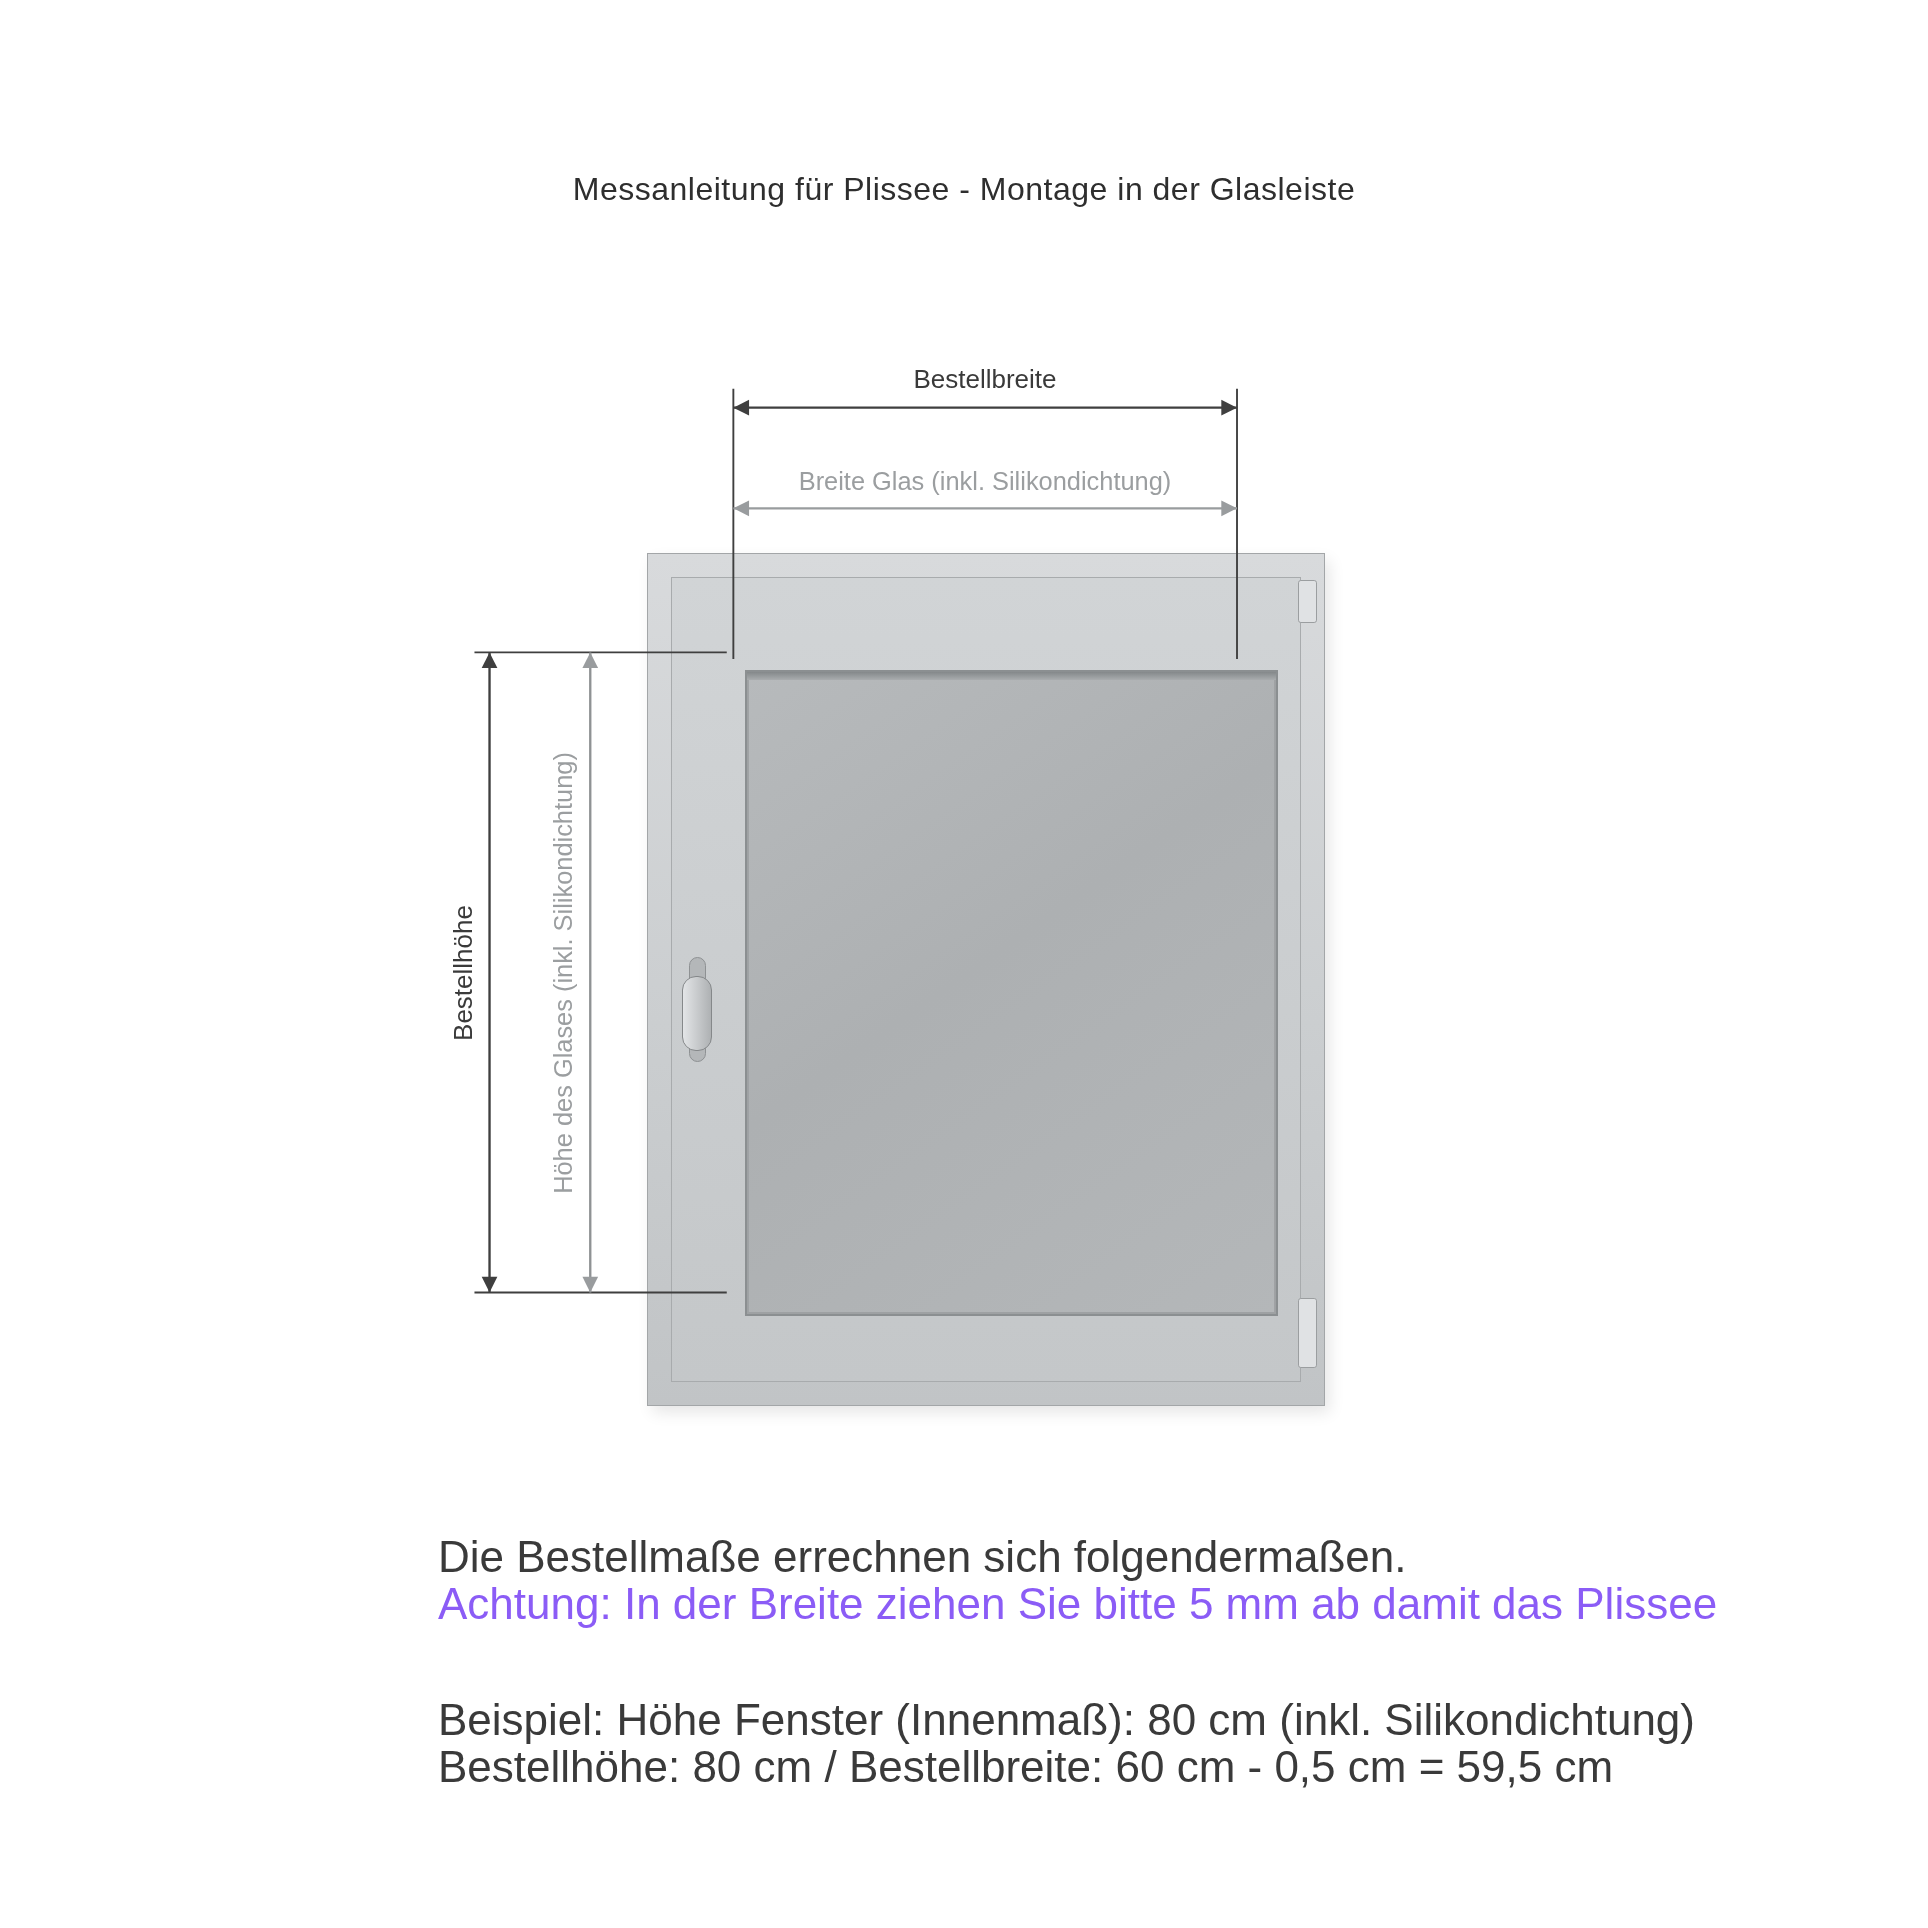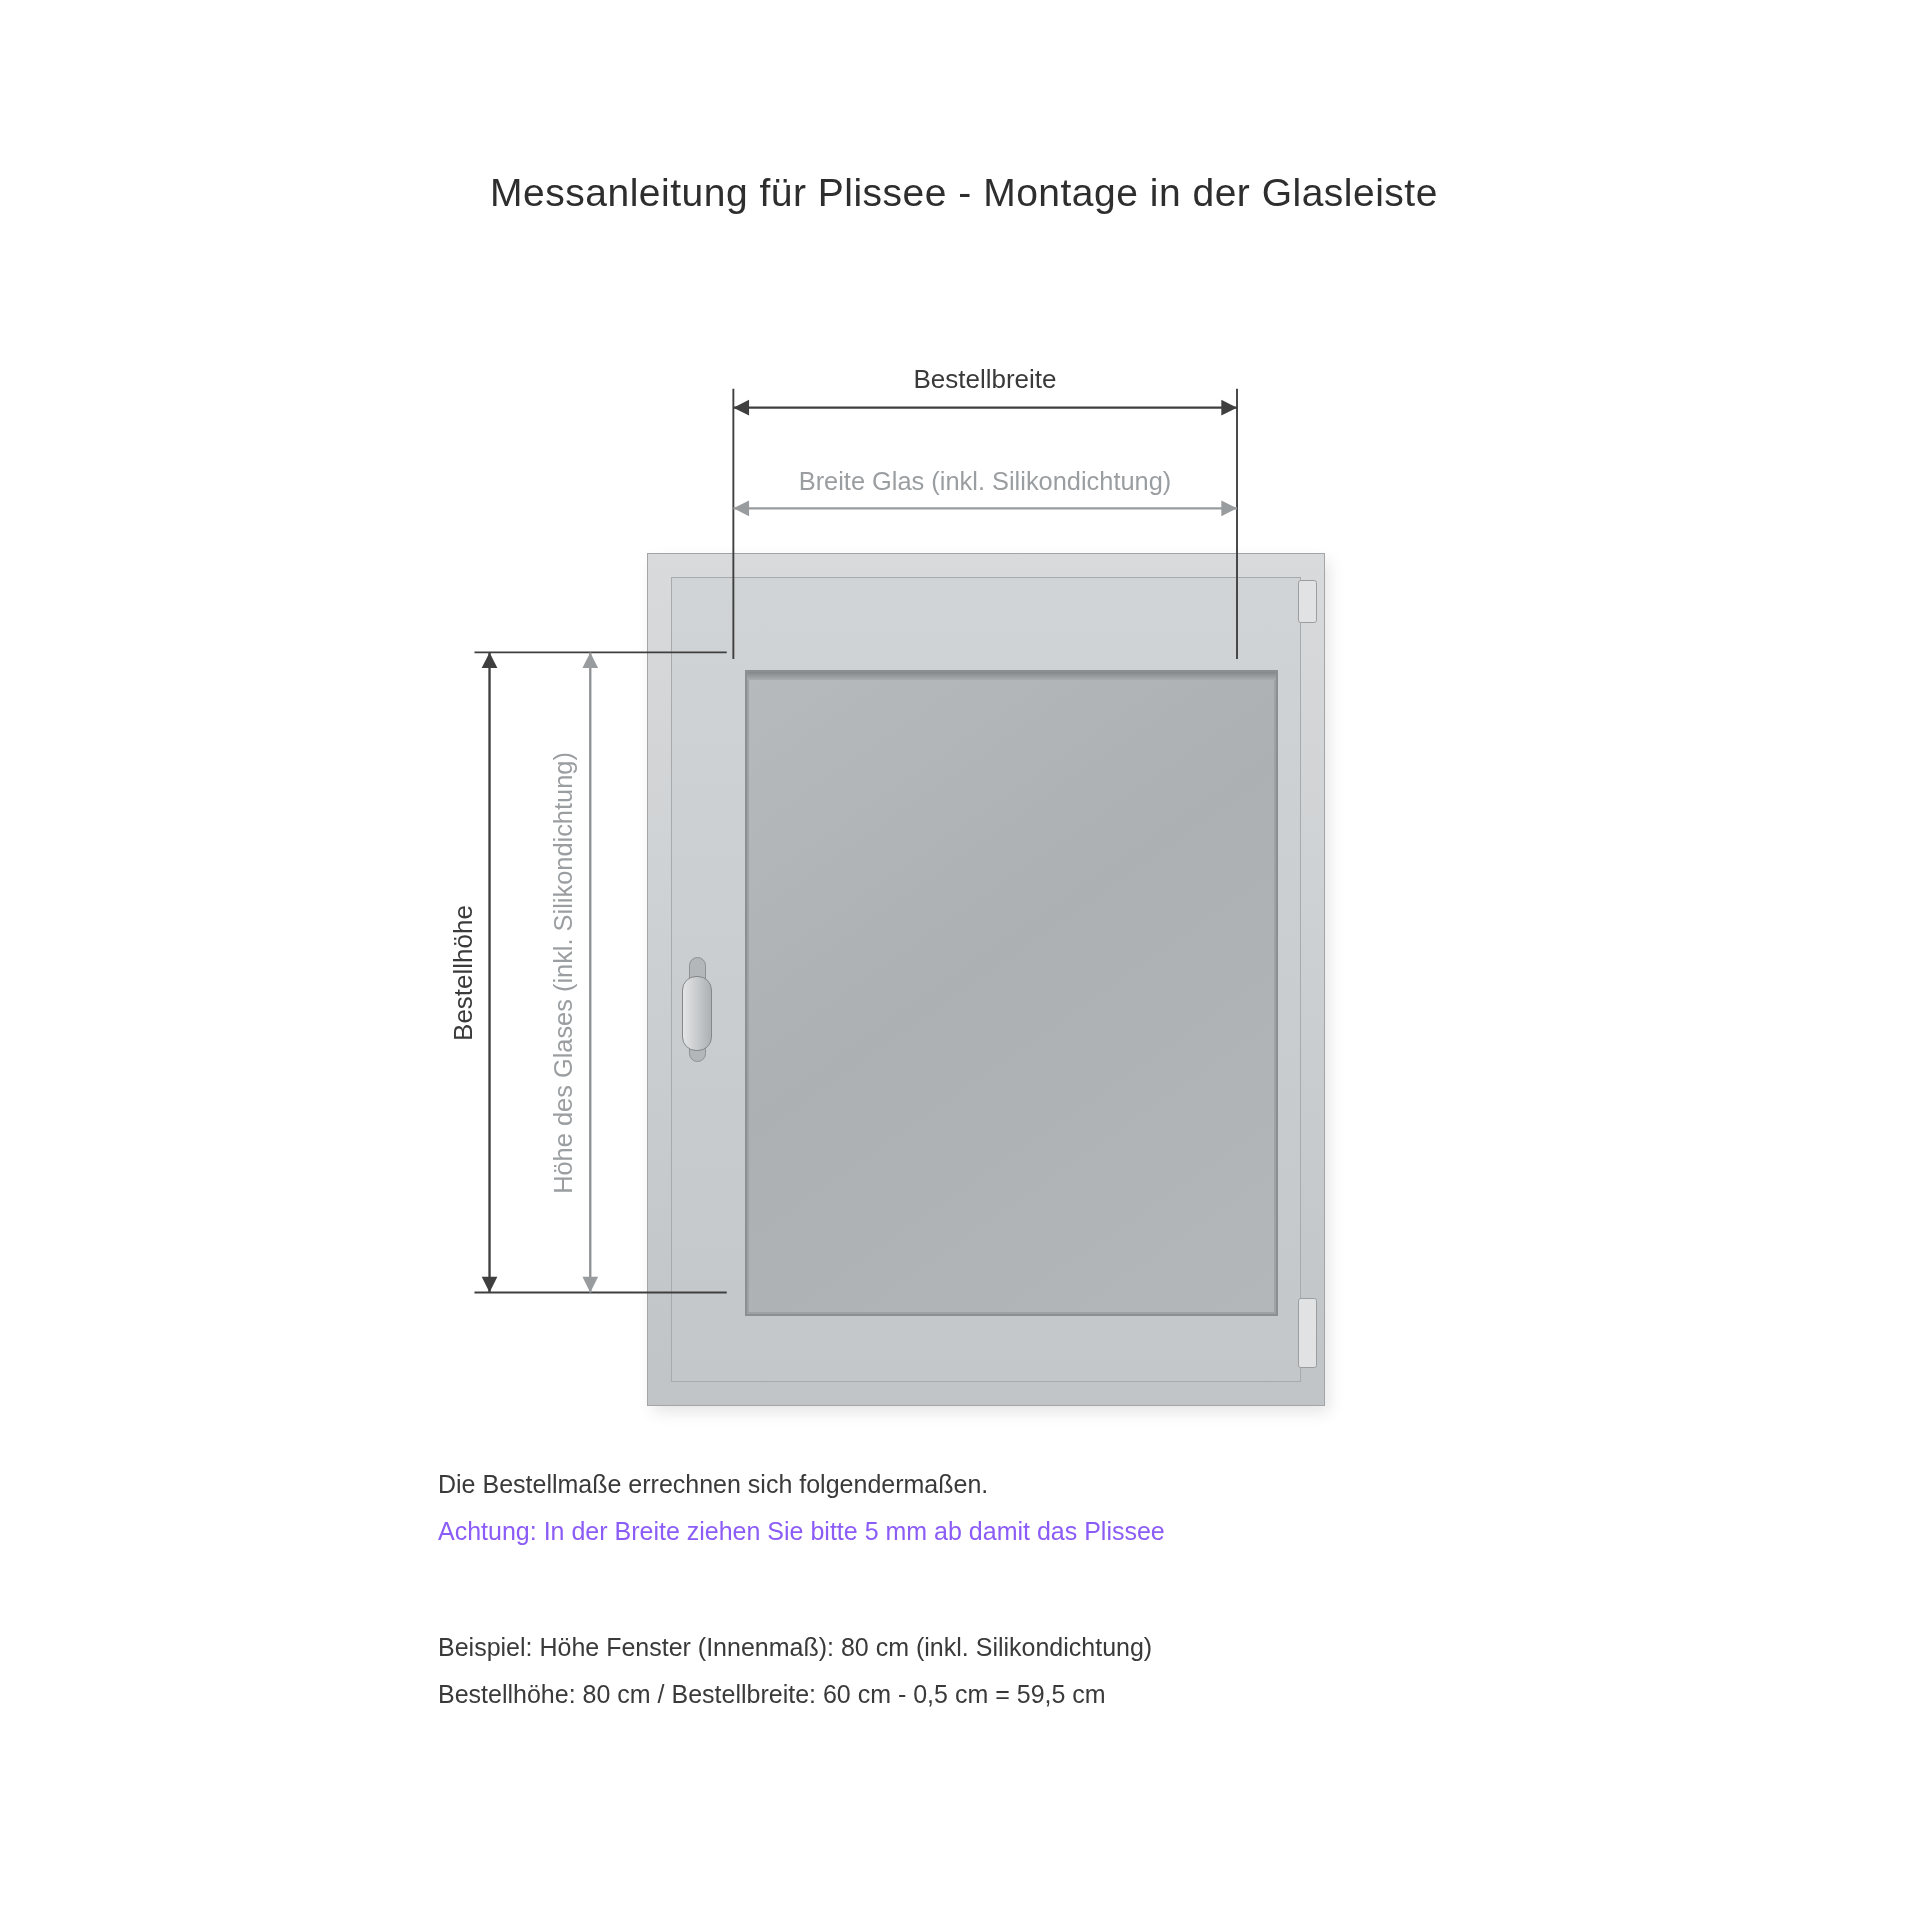--- a/index.html
+++ b/index.html
@@ -10,21 +10,21 @@
     background: #ffffff;
     font-family: "Liberation Sans", sans-serif;
     overflow: hidden;
   }
   .page-title {
     position: absolute;
     top: 171px;
     left: 0;
     width: 100%;
     text-align: center;
-    font-size: 39px;
+    font-size: 32px;
     font-weight: 400;
     color: #2e2e2e;
     letter-spacing: 0.5px;
   }
 
   
   .window-outer {
     position: absolute;
     left: 647px; top: 553px;
     width: 678px; height: 853px;
@@ -99,22 +99,22 @@
     font-size: 26px;
     color: #3a3a3a;
   }
   .dim-label.gray { color: #9b9ea0; font-size: 25.4px; }
   .dim-label.vertical { transform: translate(-50%, -50%) rotate(-90deg); }
 
   
   .instructions {
     position: absolute;
     left: 438px;
-    top: 1461px;
-    font-size: 25px;
+    top: 1533px;
+    font-size: 44px;
     color: #3a3a3a;
   }
   .instructions div { line-height: 47px; white-space: nowrap; }
   .red { color: #8b5cf6; }
   .example-start { margin-top: 69px; }
   .indent { padding-left: 143px; }
 </style>
 </head>
 <body>
 

